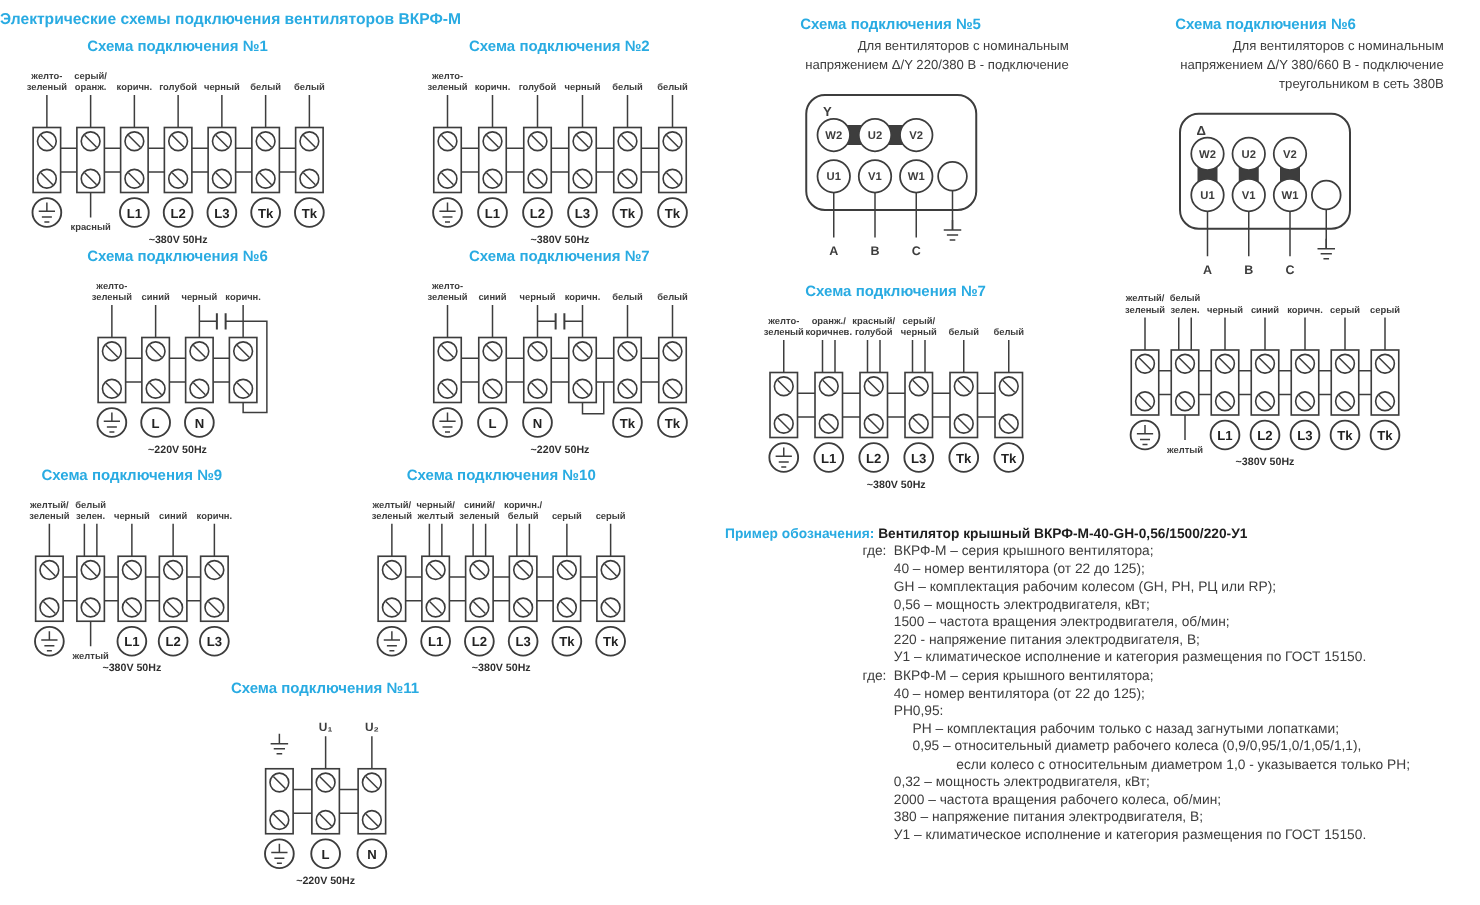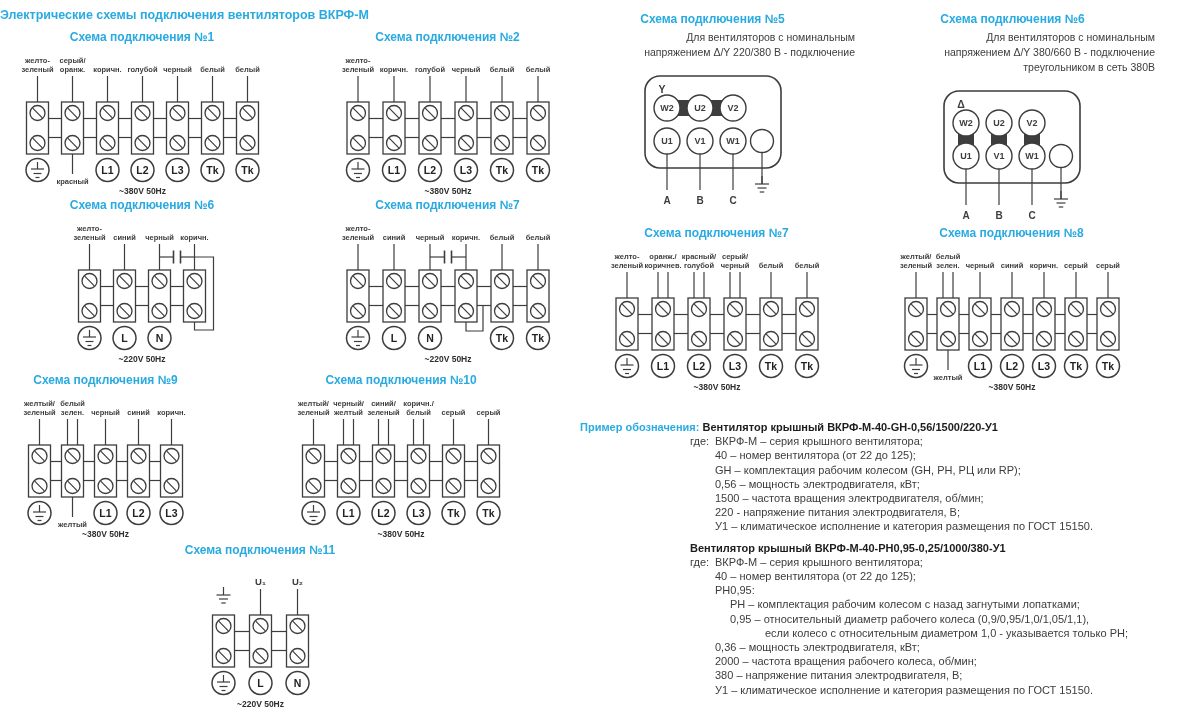--- a/index.html
+++ b/index.html
@@ -607,21 +607,20 @@
               <line x1="201.2" y1="90.2" x2="210.8" y2="99.8" stroke="#3d3d3d" stroke-width="1.2"></line>
             </g>
             <line x1="206" y1="54" x2="206" y2="28" stroke="#3d3d3d" stroke-width="1.2"></line>
             <text x="206" y="24" font-size="7.5" text-anchor="middle" fill="#3d3d3d" font-weight="600">белый</text>
             <circle cx="206" cy="122" r="11.5" fill="#fff" stroke="#3d3d3d" stroke-width="1.5"></circle>
             <text x="206" y="126" font-size="10.5" text-anchor="middle" fill="#222" font-weight="700">Tk</text>
             <text x="116" y="146" font-size="8.5" text-anchor="middle" fill="#2f2f2f" font-weight="700">~380V 50Hz</text>
           </svg></div>
       </div>
       <div class="schema" style="left: 869px; top: 226px; width: 285px;">
-        <div class="schema-title">Схема подключения №8</div>
         <div class="svgwrap"><svg viewBox="0 0 240 150" width="240" height="150">
             <line x1="35" y1="70.5" x2="45" y2="70.5" stroke="#3d3d3d" stroke-width="1.2"></line>
             <line x1="35" y1="89.5" x2="45" y2="89.5" stroke="#3d3d3d" stroke-width="1.2"></line>
             <line x1="67" y1="70.5" x2="77" y2="70.5" stroke="#3d3d3d" stroke-width="1.2"></line>
             <line x1="67" y1="89.5" x2="77" y2="89.5" stroke="#3d3d3d" stroke-width="1.2"></line>
             <line x1="99" y1="70.5" x2="109" y2="70.5" stroke="#3d3d3d" stroke-width="1.2"></line>
             <line x1="99" y1="89.5" x2="109" y2="89.5" stroke="#3d3d3d" stroke-width="1.2"></line>
             <line x1="131" y1="70.5" x2="141" y2="70.5" stroke="#3d3d3d" stroke-width="1.2"></line>
             <line x1="131" y1="89.5" x2="141" y2="89.5" stroke="#3d3d3d" stroke-width="1.2"></line>
             <line x1="163" y1="70.5" x2="173" y2="70.5" stroke="#3d3d3d" stroke-width="1.2"></line>
@@ -989,27 +988,26 @@
     </div>
     <div class="ex-lines">
         <div class="ex-line"><span class="ex-where">где:</span>ВКРФ-М – серия крышного вентилятора;</div>
         <div class="ex-line">40 – номер вентилятора (от 22 до 125);</div>
         <div class="ex-line">GH – комплектация рабочим колесом (GH, PH, РЦ или RP);</div>
         <div class="ex-line">0,56 – мощность электродвигателя, кВт;</div>
         <div class="ex-line">1500 – частота вращения электродвигателя, об/мин;</div>
         <div class="ex-line">220 - напряжение питания электродвигателя, В;</div>
         <div class="ex-line">У1 – климатическое исполнение и категория размещения по ГОСТ 15150.</div>
       </div>
-    <div class="ex-title ex-title2">Вентилятор крышный ВКРФ-М-40-РН0,95-0,25/1000/380-У1</div>
     <div class="ex-lines">
         <div class="ex-line"><span class="ex-where">где:</span>ВКРФ-М – серия крышного вентилятора;</div>
         <div class="ex-line">40 – номер вентилятора (от 22 до 125);</div>
         <div class="ex-line">РН0,95:</div>
-        <div class="ex-line i1">РН – комплектация рабочим колесом с назад загнутыми лопатками;</div>
+        <div class="ex-line i1">РН – комплектация рабочим только с назад загнутыми лопатками;</div>
         <div class="ex-line i1">0,95 – относительный диаметр рабочего колеса (0,9/0,95/1,0/1,05/1,1),</div>
         <div class="ex-line i2">если колесо с относительным диаметром 1,0 - указывается только РН;</div>
-        <div class="ex-line">0,36 – мощность электродвигателя, кВт;</div>
+        <div class="ex-line">0,32 – мощность электродвигателя, кВт;</div>
         <div class="ex-line">2000 – частота вращения рабочего колеса, об/мин;</div>
         <div class="ex-line">380 – напряжение питания электродвигателя, В;</div>
         <div class="ex-line">У1 – климатическое исполнение и категория размещения по ГОСТ 15150.</div>
       </div>
   </div>
 </div>
 
 </body></html>

